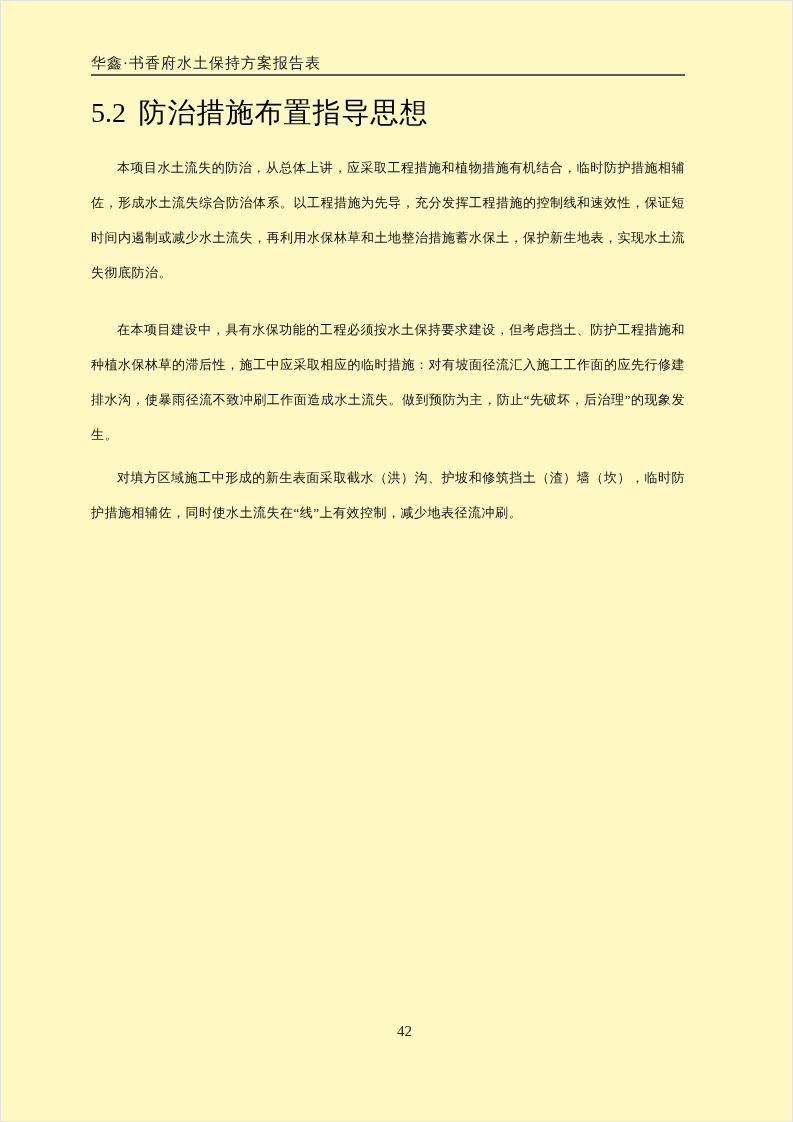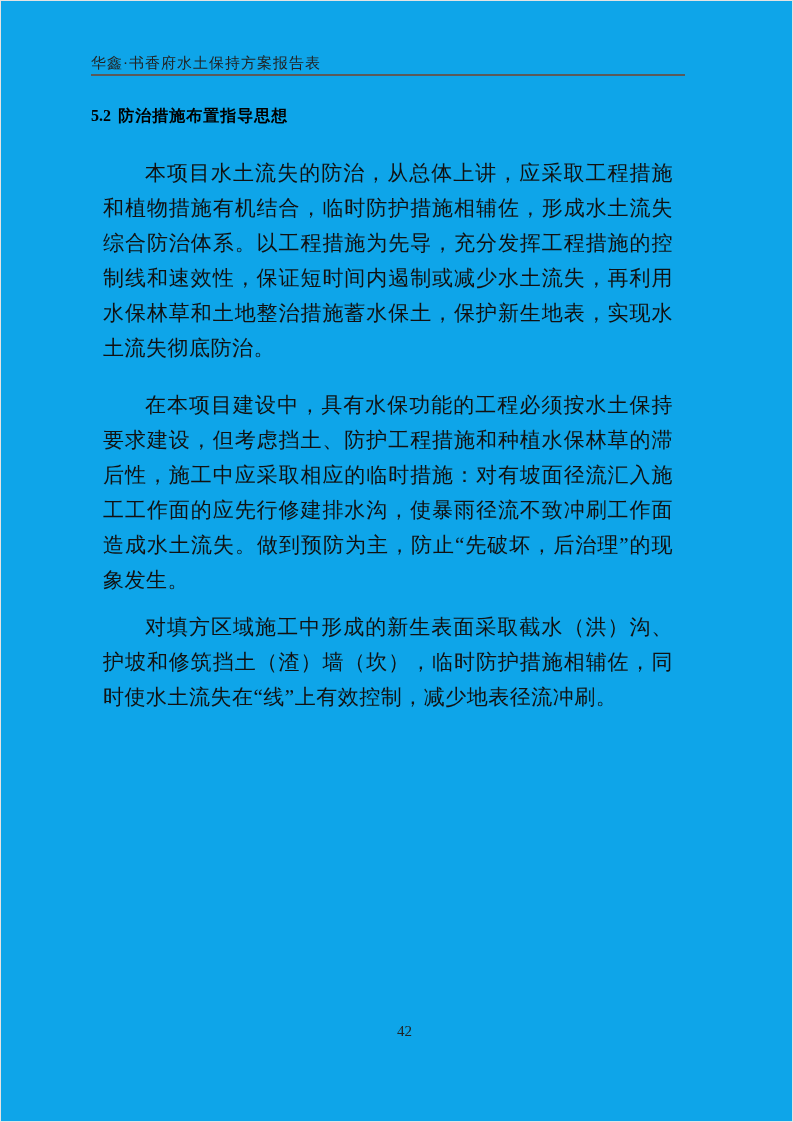--- a/index.html
+++ b/index.html
@@ -5,21 +5,21 @@
   html, body {
     margin: 0;
     padding: 0;
     background: #f2f2f2;
   }
   .page {
     position: relative;
     width: 791px;
     height: 1120px;
     margin: 0 auto;
-    background: #0ea5e9;
+    background: #fef9c3;
     border: 1px solid #e3e3e3;
     box-sizing: content-box;
     font-family: "Liberation Serif", "DejaVu Serif", serif;
     color: #141414;
     overflow: hidden;
   }
   .content {
     padding: 0 107px 0 90px;
   }
   .running-header {
@@ -30,39 +30,39 @@
     line-height: 20px;
     letter-spacing: 1px;
     color: #222;
   }
   .running-header {
     border-bottom: 2px solid #5a5a5a;
     padding-bottom: 1px;
   }
   h2.section-heading {
     margin: 12px 0 0 0;
-    font-size: 16px;
-    line-height: 36px;
-    font-weight: bold;
+    font-size: 28px;
+    line-height: 30px;
+    font-weight: normal;
     color: #000;
   }
   h2.section-heading.first {
     margin-top: 22px;
   }
   h2 .h-num {
     font-family: "Liberation Serif", "DejaVu Serif", serif;
     margin-right: 0.45em;
   }
   h2 .h-title {
     font-family: "Liberation Sans", "DejaVu Sans", sans-serif;
     letter-spacing: 1px;
   }
   p.body-para {
-    margin: 12px;
-    font-size: 21px;
+    margin: 0;
+    font-size: 13px;
     line-height: 35px;
     text-align: justify;
     text-indent: 2em;
     letter-spacing: 0.5px;
     color: #111;
   }
   p.body-para.after-heading { margin-top: 22px; }
   p.body-para.follow { margin-top: 8px; }
   .page-footer {
     position: absolute;

